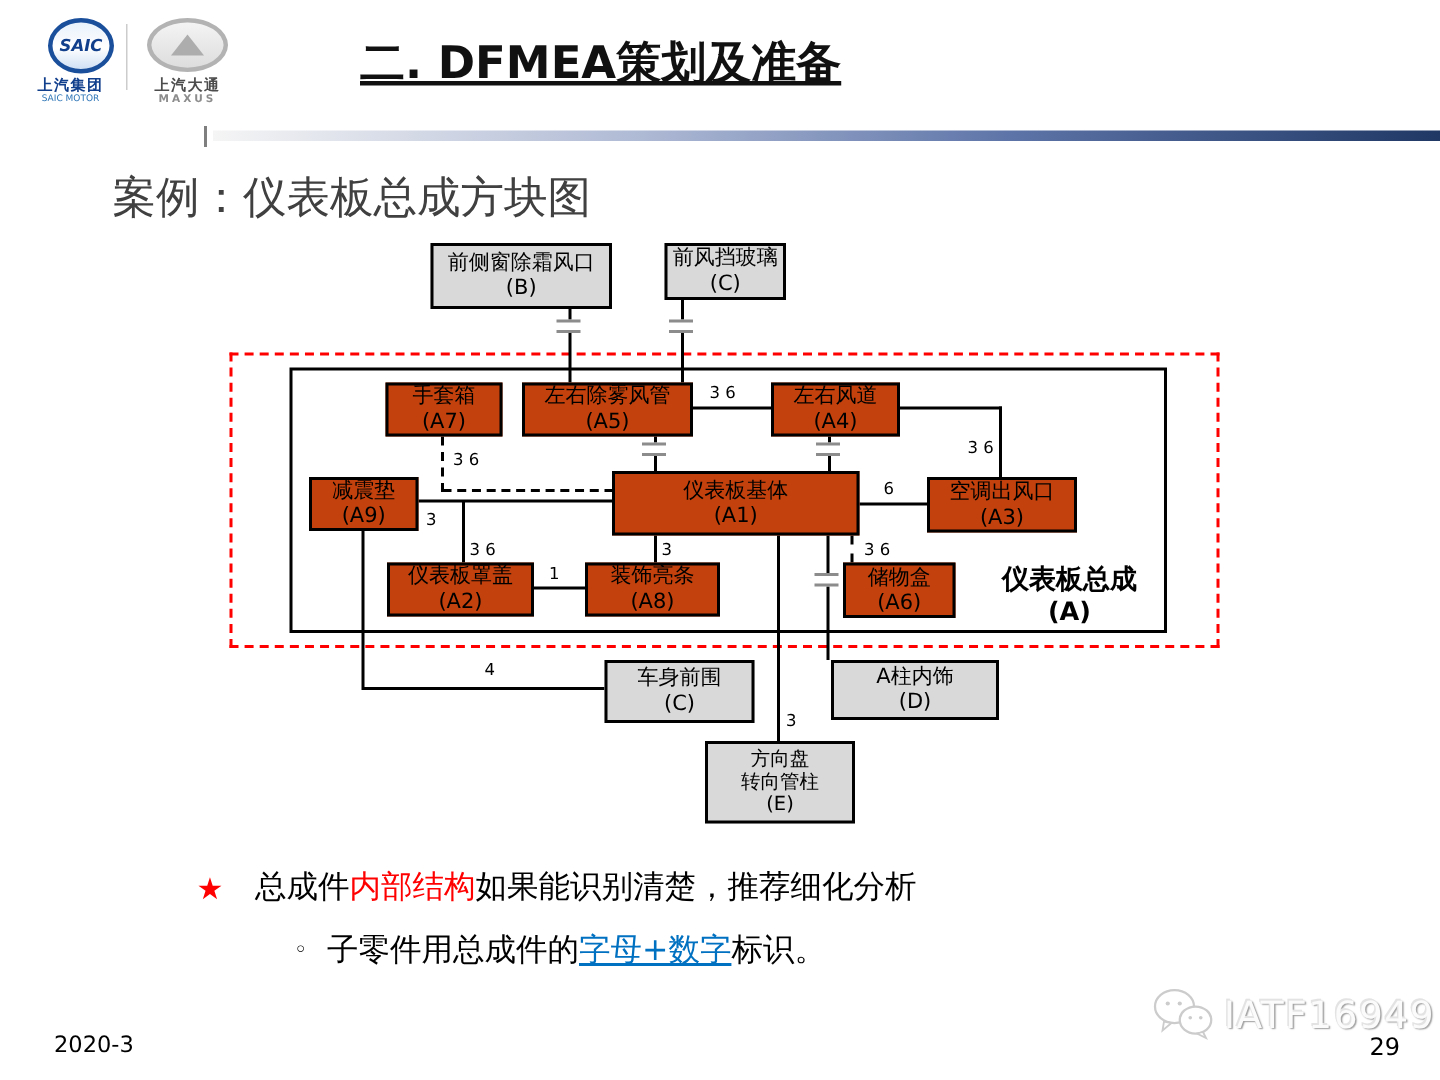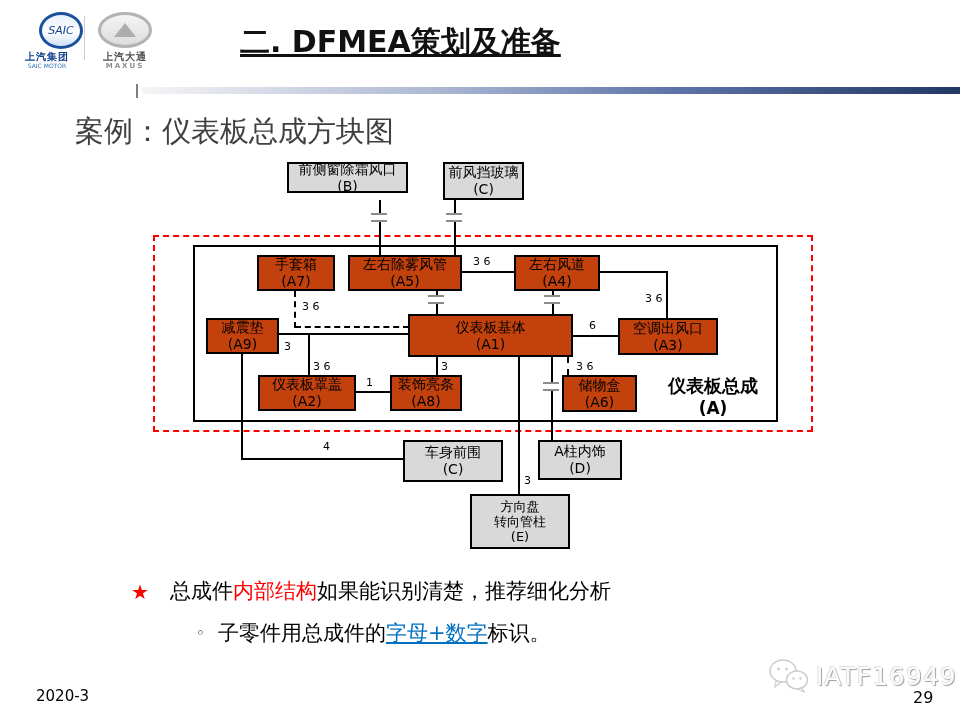--- a/index.html
+++ b/index.html
@@ -1,25 +1,25 @@
 <!DOCTYPE html>
 <html><head>
 <meta charset="utf-8">
 <style>
   * { margin:0; padding:0; box-sizing:border-box; }
   html,body { background:#fff; }
   body { font-family:"DejaVu Sans", sans-serif; }
   .slide { position:relative; width:960px; height:720px; background:#fff; overflow:hidden; }
 
   
-  .logo-saic-badge { position:absolute; left:39px; top:12px; width:44px; height:37px;
+  .logo-saic-badge { position:absolute; left:32px; top:12px; width:44px; height:37px;
     border:3px solid #1a4f9c; border-radius:50%;
     background:linear-gradient(180deg,#e8f1fb 0%,#ffffff 55%,#cfe0f4 100%);
     display:flex; align-items:center; justify-content:center;
-    color:#123f8c; font-weight:normal; font-size:11px; font-style:italic; }
+    color:#123f8c; font-weight:bold; font-size:11px; font-style:italic; }
   .logo-saic-cn { position:absolute; left:22px; top:50px; width:50px; text-align:center;
     color:#123f8c; font-weight:bold; font-size:10px; letter-spacing:1px; }
   .logo-saic-en { position:absolute; left:22px; top:62px; width:50px; text-align:center;
     color:#2e75b6; font-size:6px; }
   .logo-divider { position:absolute; left:84px; top:16px; width:1px; height:44px; background:#cccccc; }
   .logo-maxus-badge { position:absolute; left:98px; top:12px; width:54px; height:36px;
     border:3px solid #b3b3b3; border-radius:50%;
     background:linear-gradient(180deg,#f4f4f4,#dddddd);
     display:flex; align-items:center; justify-content:center; }
   .maxus-tri { width:0; height:0; border-left:11px solid transparent; border-right:11px solid transparent;
@@ -132,21 +132,21 @@
   <span class="numlbl" style="left:589px;top:319px">6</span>
   <span class="numlbl" style="left:302px;top:300px">3 6</span>
   <span class="numlbl" style="left:284px;top:340px">3</span>
   <span class="numlbl" style="left:313px;top:360px">3 6</span>
   <span class="numlbl" style="left:441px;top:360px">3</span>
   <span class="numlbl" style="left:366px;top:376px">1</span>
   <span class="numlbl" style="left:576px;top:360px">3 6</span>
   <span class="numlbl" style="left:323px;top:440px">4</span>
   <span class="numlbl" style="left:524px;top:474px">3</span>
 
-  <div class="box gbox" style="left:287px;top:162px;width:121px;height:31px">
+  <div class="box gbox" style="left:287px;top:162px;width:121px;height:44px">
     <span>前侧窗除霜风口</span>
     <span>(B)</span>
   </div>
   <div class="box gbox" style="left:443px;top:162px;width:81px;height:38px">
     <span>前风挡玻璃</span>
     <span>(C)</span>
   </div>
   <div class="box" style="left:257px;top:255px;width:78px;height:36px">
     <span>手套箱</span>
     <span>(A7)</span>
@@ -168,33 +168,33 @@
     <span>(A1)</span>
   </div>
   <div class="box" style="left:618px;top:318px;width:100px;height:37px">
     <span>空调出风口</span>
     <span>(A3)</span>
   </div>
   <div class="box" style="left:258px;top:375px;width:98px;height:36px">
     <span>仪表板罩盖</span>
     <span>(A2)</span>
   </div>
-  <div class="box" style="left:390px;top:375px;width:72px;height:36px">
+  <div class="box" style="left:390px;top:375px;width:90px;height:36px">
     <span>装饰亮条</span>
     <span>(A8)</span>
   </div>
   <div class="box" style="left:562px;top:375px;width:75px;height:37px">
     <span>储物盒</span>
     <span>(A6)</span>
   </div>
   <div class="box gbox" style="left:403px;top:440px;width:100px;height:42px">
     <span>车身前围</span>
     <span>(C)</span>
   </div>
-  <div class="box gbox" style="left:538px;top:440px;width:84px;height:40px">
+  <div class="box gbox" style="left:554px;top:440px;width:112px;height:40px">
     <span>A柱内饰</span>
     <span>(D)</span>
   </div>
   <div class="box gbox" style="left:470px;top:494px;width:100px;height:55px;font-size:13px">
     <span>方向盘</span>
     <span>转向管柱</span>
     <span>(E)</span>
   </div>
 
   <div class="asm-label">

